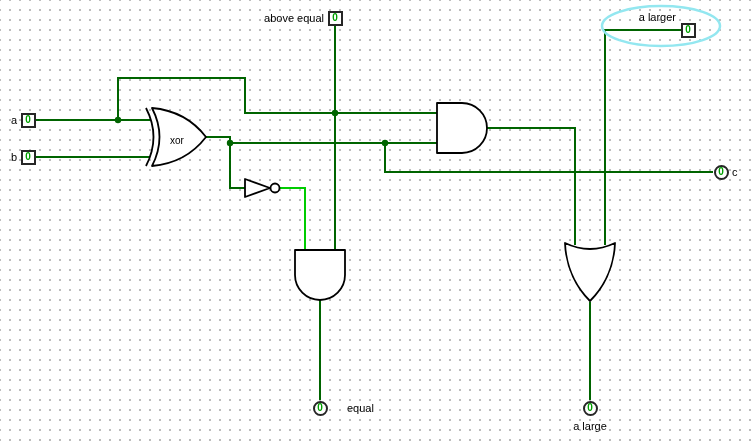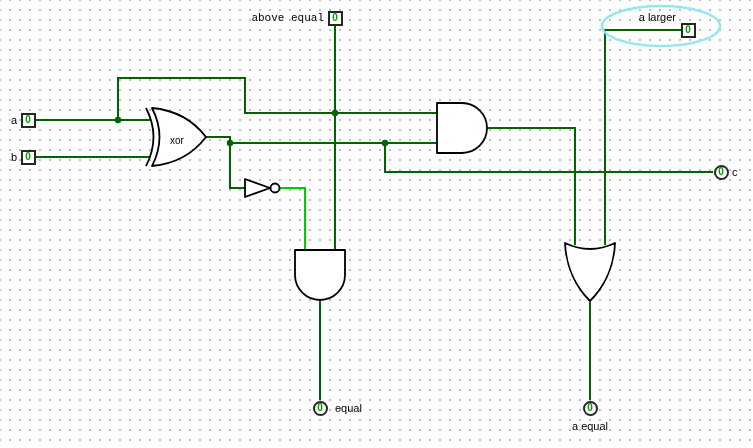--- a/index.html
+++ b/index.html
@@ -90,30 +90,30 @@
       <span class="pin-value">0</span>
     </div>
     <div class="pin-label" style="right: 736px; top: 113px; text-align: right;">a</div>
     <div class="pin square" style="left: 20.5px; top: 149.5px;">
       <span class="pin-value">0</span>
     </div>
     <div class="pin-label" style="right: 736px; top: 150px; text-align: right;">b</div>
     <div class="pin square" style="left: 327.5px; top: 10.5px;">
       <span class="pin-value">0</span>
     </div>
-    <div class="pin-label" style="right: 429px; top: 11px; text-align: right; font-family: Liberation Mono, monospace;">above equal</div>
+    <div class="pin-label" style="right: 429px; top: 11px; text-align: right;">above equal</div>
     <div class="pin square" style="left: 680.5px; top: 22.5px;">
       <span class="pin-value">0</span>
     </div>
     <div class="pin-label" style="right: 77px; top: 10px; text-align: left;">a larger</div>
     <div class="pin circle" style="left: 713.5px; top: 164.5px;">
       <span class="pin-value">0</span>
     </div>
     <div class="pin-label" style="left: 732px; top: 165px;">c</div>
     <div class="pin circle" style="left: 312.5px; top: 400.5px;">
       <span class="pin-value">0</span>
     </div>
-    <div class="pin-label" style="left: 335px; top: 401px;">equal</div>
+    <div class="pin-label" style="left: 347px; top: 401px;">equal</div>
     <div class="pin circle" style="left: 582.5px; top: 400.5px;">
       <span class="pin-value">0</span>
     </div>
-    <div class="pin-label" style="left: 545px; width: 90px; text-align: center; top: 419px;">a equal</div>
+    <div class="pin-label" style="left: 545px; width: 90px; text-align: center; top: 419px;">a large</div>
   </div>
 
 </body></html>

